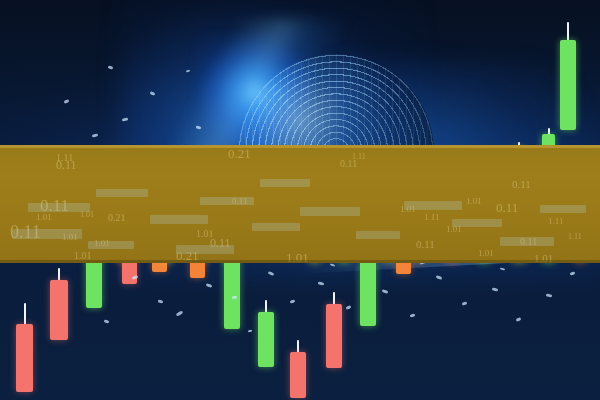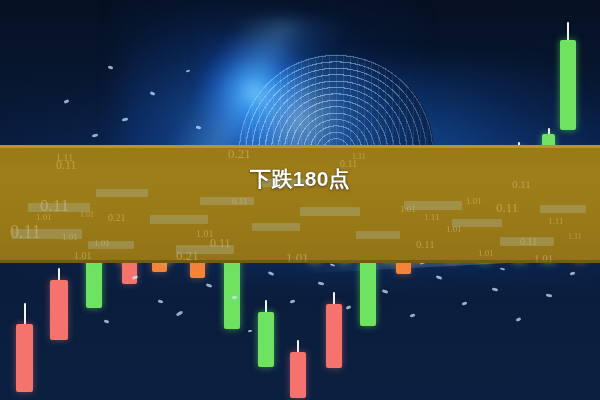--- a/index.html
+++ b/index.html
@@ -335,16 +335,15 @@
         <div class="gbar" style="left: 500px; top: 92px; width: 54px; height: 9px;"></div>
         <div class="gbar" style="left: 540px; top: 60px; width: 46px; height: 8px;"></div>
         <div class="gbar" style="left: 176px; top: 100px; width: 58px; height: 9px;"></div>
         <div class="gbar" style="left: 260px; top: 34px; width: 50px; height: 8px;"></div>
       </div>
     <div class="gold-top-edge"></div>
     <div class="gold-bot-edge"></div>
   </div>
 
   <div class="title">
-    <span class="ln">下跌180点</span>
   </div>
 
 </div>
 
 </body></html>

